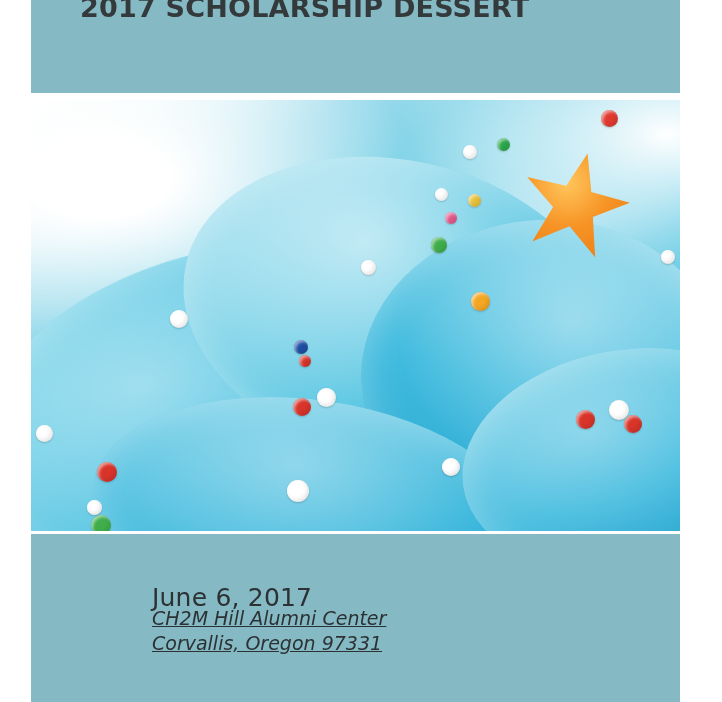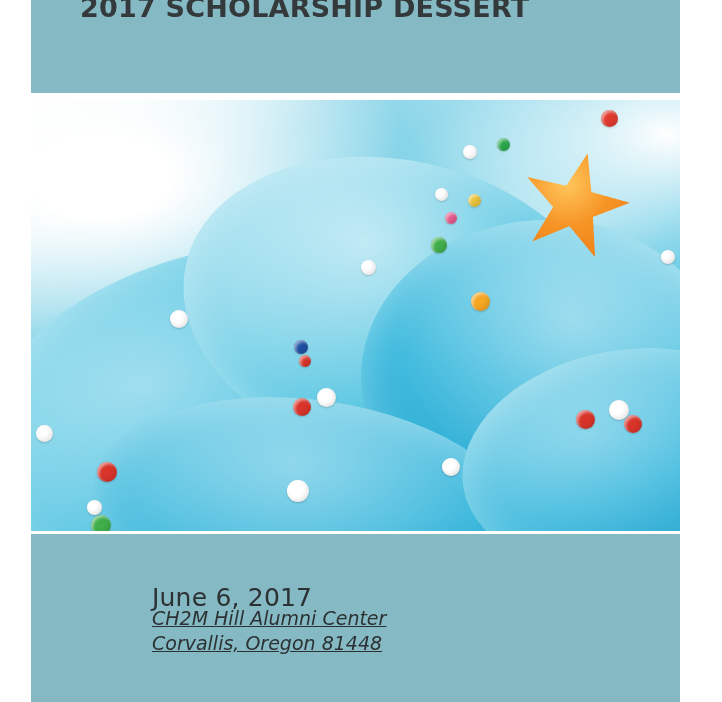--- a/index.html
+++ b/index.html
@@ -194,16 +194,16 @@
     </div>
   </div>
 
   <div class="footer-band">
   </div>
 
   <div class="event-date">June 6, 2017</div>
 
   <div class="venue">
     <div>CH2M Hill Alumni Center</div>
-    <div>Corvallis, Oregon 81448</div>
+    <div>Corvallis, Oregon 97331</div>
   </div>
 
 </div>
 
 </body></html>

